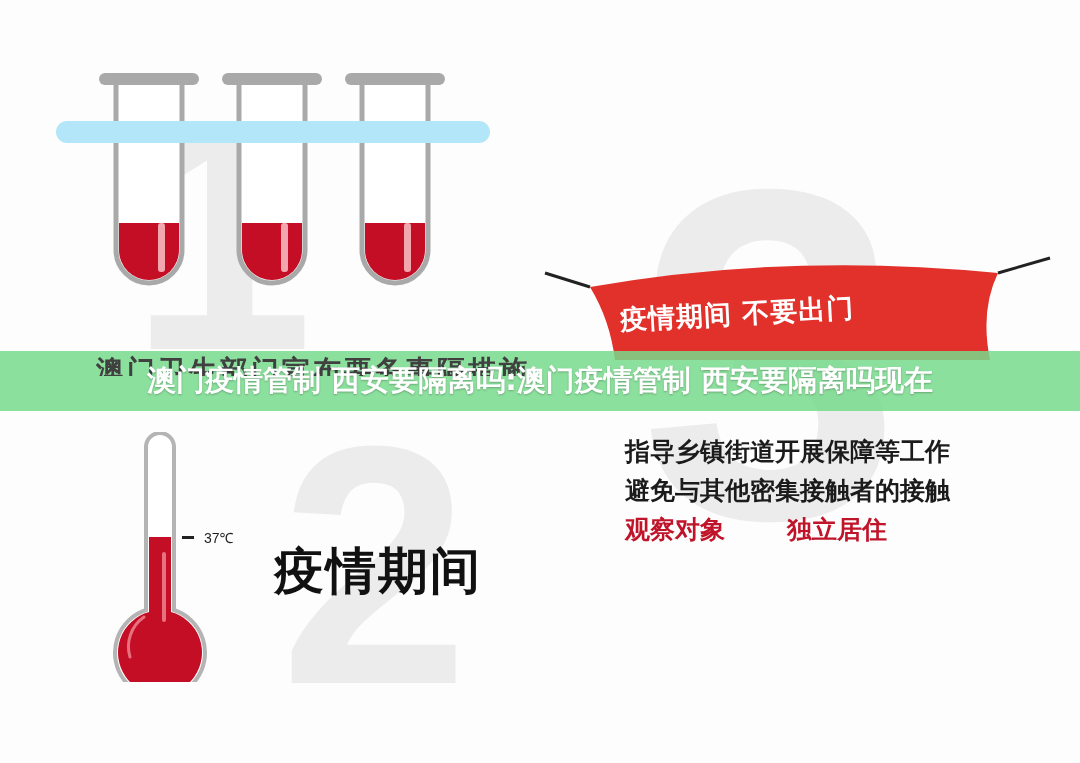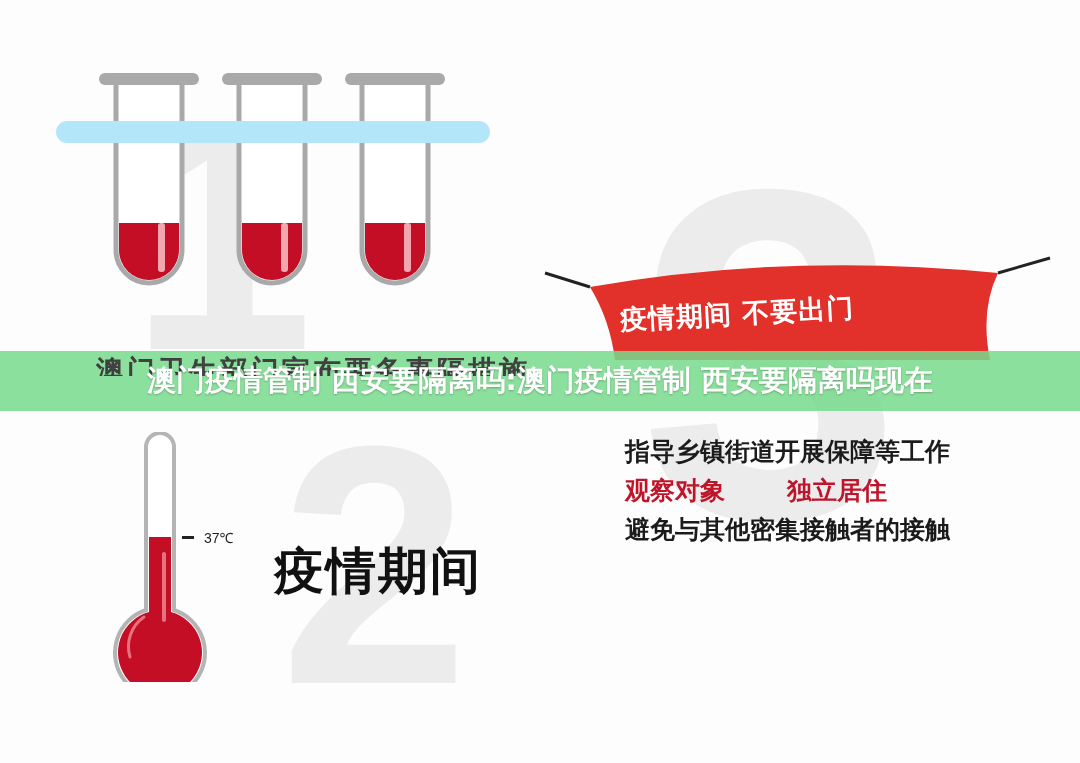--- a/index.html
+++ b/index.html
@@ -57,19 +57,19 @@
 
 <svg class="abs" style="left:540px; top:250px;" width="540" height="110" viewBox="0 0 540 110">
   <line x1="5" y1="23" x2="50" y2="37" stroke="#222" stroke-width="3"></line>
   <line x1="458" y1="23" x2="510" y2="8" stroke="#222" stroke-width="3"></line>
   <path d="M50 37 Q250 2 458 23 Q440 60 450 110 L75 110 Q70 70 50 37 Z" fill="#e2302a"></path>
 </svg>
 <div class="red-banner-text">疫情期间 不要出门</div>
 
 <div class="notes">
   <div>指导乡镇街道开展保障等工作</div>
+  <div>避免与其他密集接触者的接触</div>
   <div><span class="red">观察对象</span><span class="gap"></span><span class="red">独立居住</span></div>
-  <div>避免与其他密集接触者的接触</div>
 </div>
 
 <div class="overlay"></div>
 <div class="hidden-title">澳门卫生部门宣布要务事隔措施</div>
 <div class="title">澳门疫情管制 西安要隔离吗:澳门疫情管制 西安要隔离吗现在</div>
 
 </body></html>

